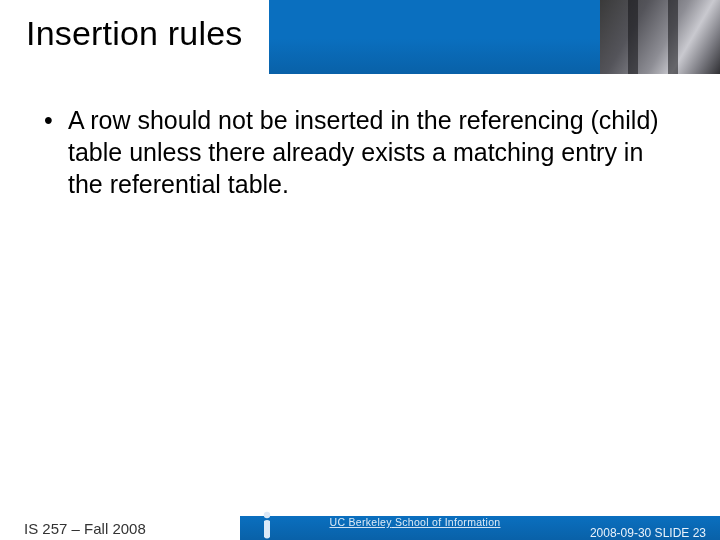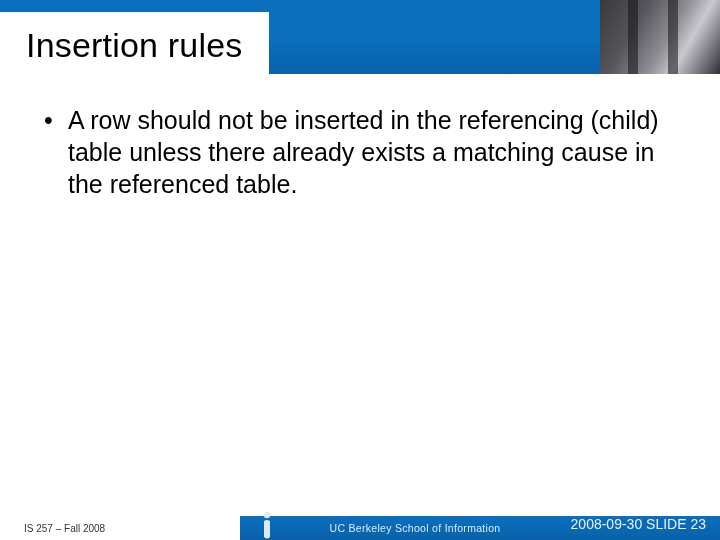--- a/index.html
+++ b/index.html
@@ -6,21 +6,21 @@
   html, body { width: 720px; height: 540px; font-family: Arial, Helvetica, sans-serif; overflow: hidden; }
   .slide { position: relative; width: 720px; height: 540px; background: #fff; }
 
   
   .titlebar {
     position: absolute; left: 0; top: 0; width: 100%; height: 74px;
     background: linear-gradient(#0a6fbf 0%, #0a6fbf 52%, #0961a8 100%);
     display: flex; align-items: center;
   }
   .titlebox {
-    position: absolute; left: 0; top: 12px; height: 74px;
+    position: absolute; left: 0; top: 0; height: 74px;
     background: #fff;
     padding: 3px 26px 10px 26px;
     display: flex; align-items: center;
     min-width: 260px;
   }
   .titlebox h1 { font-size: 34px; font-weight: 400; color: #000; letter-spacing: 0.2px; }
   .titlebar-photo {
     position: absolute; right: 0; top: 0; width: 120px; height: 74px;
     background: linear-gradient(120deg, #3a3a3a 0%, #54545a 30%, #8d8d94 55%, #c9c9cf 70%, #7b7b82 85%, #2f2f33 100%);
   }
@@ -47,61 +47,61 @@
   .footer {
     position: absolute; left: 0; bottom: 0; width: 100%; height: 36px;
   }
   .footer-overlay {
     position: absolute; left: 0; bottom: 0; width: 100%; height: 24px;
     display: flex; align-items: stretch;
   }
   .footer-left-strip {
     width: 240px; background: #ffffff; display: flex; align-items: center;
     padding-left: 24px;
-    font-size: 10px; color: #333;
+    font-size: 15px; color: #333;
   }
   .footer-center {
     flex: 1; position: relative;
     background: linear-gradient(#0a6fbf, #0961a8);
-    display: flex; align-items: center; justify-content: center;
-    color: #dfeaf6; font-size: 10px;
+    display: flex; justify-content: center;
+    color: #dfeaf6; font-size: 10px; text-decoration: underline;
   }
   .footer-center .ilogo {
     position: absolute; left: 18px; bottom: 0; width: 18px; height: 30px;
     display: flex; align-items: flex-end; justify-content: center;
   }
   .ilogo svg { display: block; }
   .footer-center .school {
     margin-left: 30px; font-size: 10.5px; letter-spacing: 0.3px;
     color: #e9f2fb;
   }
   .footer-center .school .uc { font-weight: 400; opacity: 0.95; }
   .footer-center .school .si { font-weight: 400; opacity: 0.95; }
   .footer-right {
     width: 160px; background: linear-gradient(#0a6fbf, #0961a8);
-    display: flex; align-items: flex-start; justify-content: flex-end;
+    display: flex; align-items: flex-end; justify-content: flex-end;
     padding-right: 14px;
-    color: #e9f2fb; font-size: 14px;
+    color: #e9f2fb; font-size: 12px;
   }
 </style>
 </head>
 <body>
 
 <div class="slide">
 
   <div class="titlebar">
     <div class="titlebox">
       <h1>Insertion rules</h1>
     </div>
     <div class="titlebar-photo"></div>
   </div>
 
   <div class="body">
     <ul>
-      <li>A row should not be inserted in the referencing (child) table unless there already exists a matching cause in the referenced table.</li>
+      <li>A row should not be inserted in the referencing (child) table unless there already exists a matching entry in the referential table.</li>
     </ul>
   </div>
 
   <div class="footer">
     <div class="footer-overlay">
       <div class="footer-left-strip">
         <span>IS 257 – Fall 2008</span>
       </div>
       <div class="footer-center">
         <span class="ilogo">

